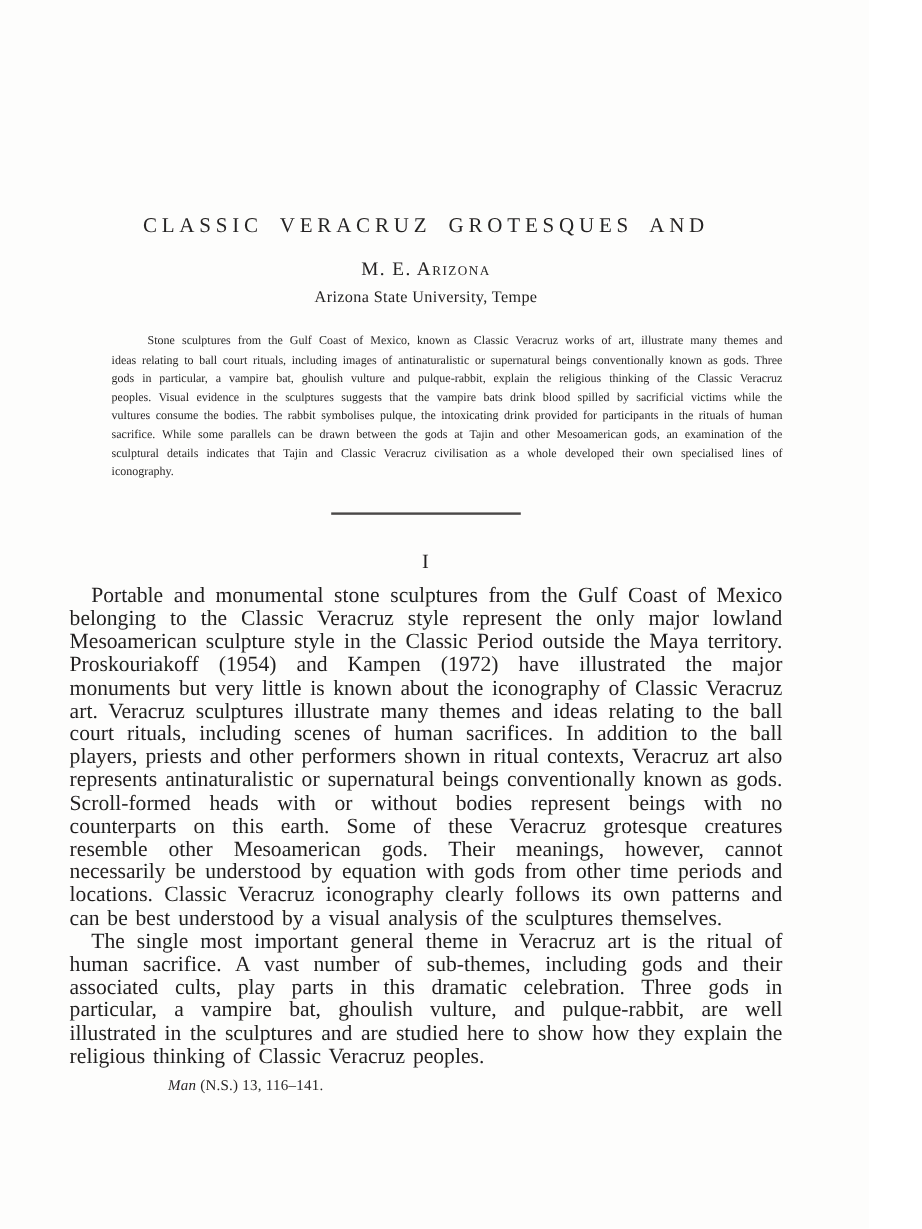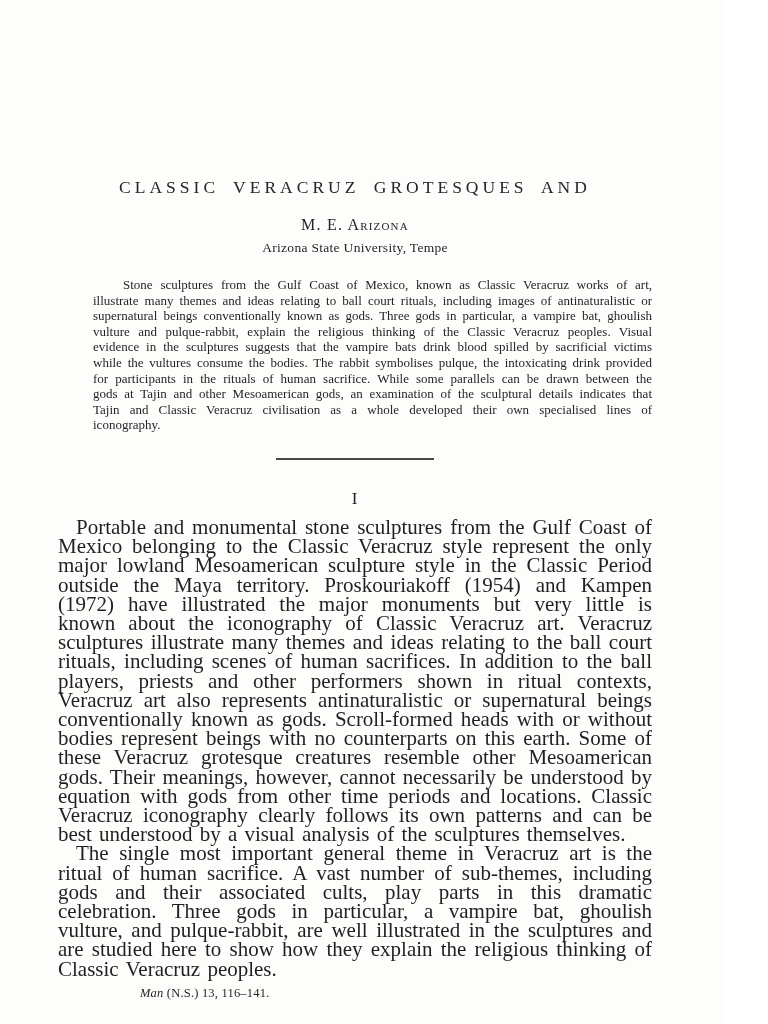--- a/index.html
+++ b/index.html
@@ -39,41 +39,41 @@
     color: #262424;
   }
   .affiliation {
     margin-top: 6px;
     text-align: center;
     font-size: 13.5px;
     letter-spacing: 0.3px;
   }
   .abstract {
     margin: 21px 0 16px 35px;
-    font-size: 13px;
+    font-size: 10px;
     line-height: 15.6px;
     text-align: justify;
     text-indent: 30px;
     word-spacing: 2px;
   }
   .divider {
     width: 158px;
     margin: 25px auto 0 auto;
     border: none;
     border-top: 2px solid #4a4847;
   }
   .section-number {
     margin-top: 29px;
     text-align: center;
     font-size: 17px;
     letter-spacing: 1px;
   }
   .body-para {
     margin: 0;
-    font-size: 21px;
+    font-size: 18px;
     line-height: 19.2px;
     text-align: justify;
     text-indent: 18px;
     word-spacing: 2px;
   }
   .body-para.first { margin-top: 9px; }
   .citation {
     margin: 7px 0 0 82px;
     font-size: 12.5px;
     letter-spacing: 0.2px;

